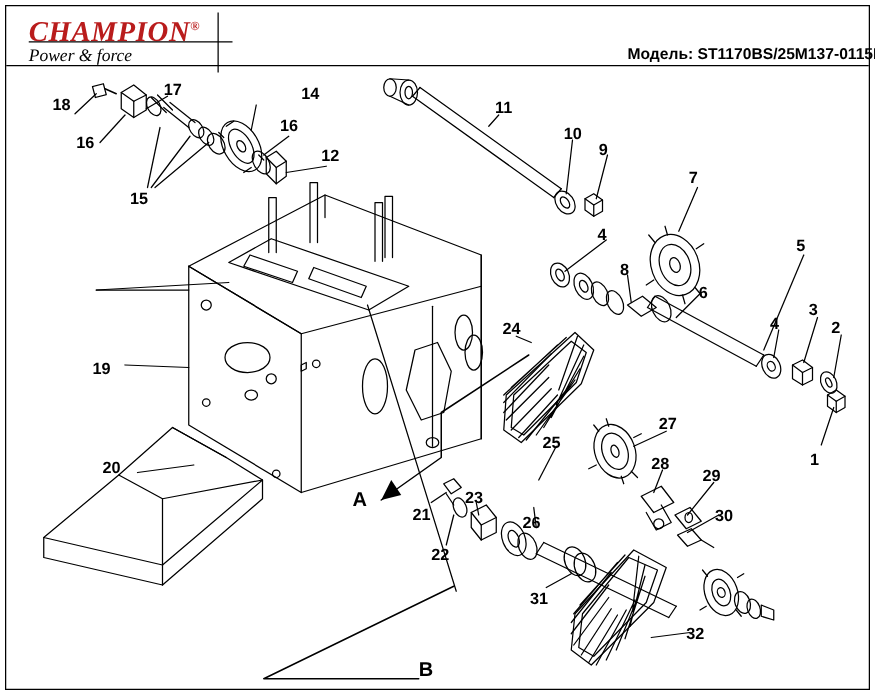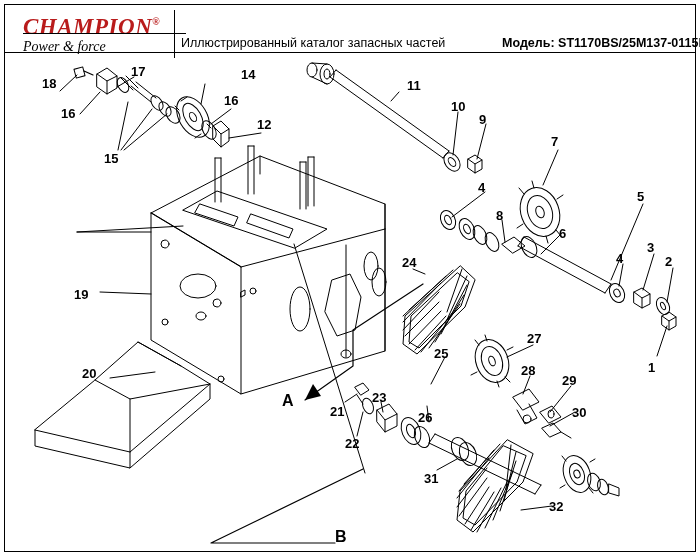--- a/index.html
+++ b/index.html
@@ -124,21 +124,20 @@
 <div id="page">
   <div class="frame"></div>
 
   <div class="header">
     <div class="logo">
       <div class="logo-champion"><span>CHAMPION</span><span class="reg">®</span></div>
       <div class="logo-rule"></div>
       <div class="logo-sub">Power &amp; force</div>
     </div>
     <div class="header-divider"></div>
-    <div class="header-title">Иллюстрированный каталог запасных частей</div>
     <div class="header-model"><span class="lbl">Модель:</span> <span>ST1170BS/25M137-0115H1</span></div>
   </div>
 
   <svg id="art" viewBox="0 0 690 497">
     <g fill="none" stroke="#000" stroke-width="1" stroke-linejoin="round" stroke-linecap="round">
 
       <path d="M55 37 L72 21"></path>
       <path d="M129 23 L112 33"></path>
       <path d="M200 30 L196 50"></path>
       <path d="M226 55 L206 70"></path>
@@ -410,21 +409,21 @@
   </svg>
 
   <div id="callout-layer">
       <div class="callout" style="left: 42px; top: 77px;">18</div>
       <div class="callout" style="left: 131px; top: 65px;">17</div>
       <div class="callout" style="left: 198px; top: 68px; margin-left: 43px;">14</div>
       <div class="callout" style="left: 224px; top: 94px;">16</div>
       <div class="callout" style="left: 61px; top: 107px; text-align: center;">16</div>
       <div class="callout" style="left: 257px; top: 118px; text-align: right;">12</div>
       <div class="callout" style="left: 104px; top: 152px;">15</div>
-      <div class="callout" style="left: 396px; top: 79px; margin-left: 11px;">11</div>
+      <div class="callout" style="left: 396px; top: 79px;">11</div>
       <div class="callout" style="left: 451px; top: 100px;">10</div>
       <div class="callout" style="left: 479px; top: 113px;">9</div>
       <div class="callout" style="left: 551px; top: 135px;">7</div>
       <div class="callout" style="left: 478px; top: 181px;">4</div>
       <div class="callout" style="left: 496px; top: 209px;">8</div>
       <div class="callout" style="left: 559px; top: 227px;">6</div>
       <div class="callout" style="left: 637px; top: 190px;">5</div>
       <div class="callout" style="left: 616px; top: 252px;">4</div>
       <div class="callout" style="left: 647px; top: 241px;">3</div>
       <div class="callout" style="left: 665px; top: 255px;">2</div>

